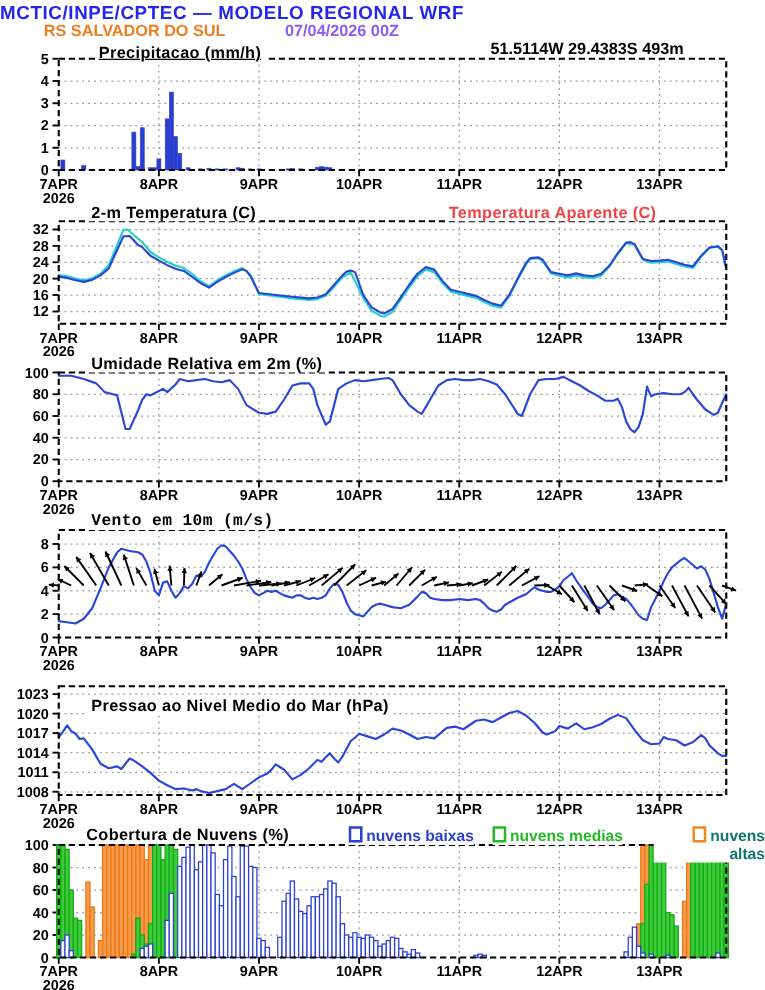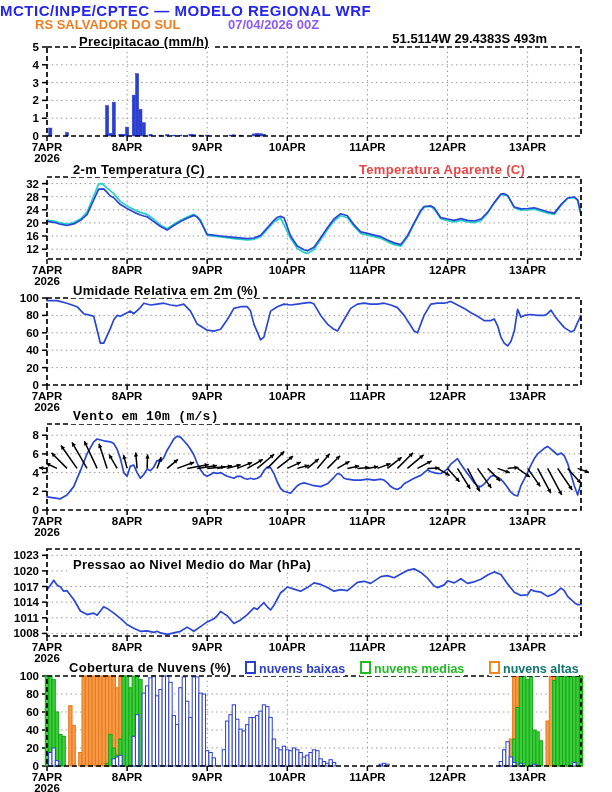--- a/index.html
+++ b/index.html
@@ -7,21 +7,21 @@
         font-family:"Liberation Sans",sans-serif;}
   svg{position:absolute;left:0;top:0;}
   .hdr1{position:absolute;top:2px;left:0;width:612px;text-align:left;
         font:bold 15px "Liberation Sans",sans-serif;letter-spacing:.5px;color:#2525f0;}
   .hdr2a{position:absolute;top:17px;left:35px;font:bold 13px "Liberation Sans",sans-serif;color:#f07d20;}
   .hdr2b{position:absolute;top:17px;left:228px;font:bold 13px "Liberation Sans",sans-serif;color:#8b5cf6;}
   .coords{position:absolute;top:31px;right:65px;font:bold 13px "Liberation Sans",sans-serif;color:#000000;}
   .ptitle{position:absolute;font:bold 13px "Liberation Sans",sans-serif;letter-spacing:.3px;
           color:#000;background:#fff;padding:0 3px;line-height:14px;}
   .cyan{color:#ef4444;background:#fff;}
-  .leg-item{position:absolute;font:bold 12.5px "Liberation Sans",sans-serif;background:#fff;line-height:14px;}
+  .leg-item{position:absolute;font:bold 12.5px "Liberation Sans",sans-serif;background:#fff;line-height:14px;margin-left:34px;}
   .leg-sq{display:inline-block;width:7px;height:9px;border:2px solid #000;background:#fff;
           margin-right:3px;vertical-align:-1px;}
   .ylab{font:bold 11.5px "Liberation Sans",sans-serif;text-anchor:end;fill:#000;}
   .xlab{font:bold 11.5px "Liberation Sans",sans-serif;text-anchor:middle;fill:#000;}
   .grid{stroke:#9a9a9a;stroke-width:1;stroke-dasharray:1.5 3.2;fill:none;}
   .tick{stroke:#000;stroke-width:1.5;}
   .border{fill:none;stroke:#000;stroke-width:1.7;stroke-dasharray:5 3;}
 </style>
 </head>
 <body>

